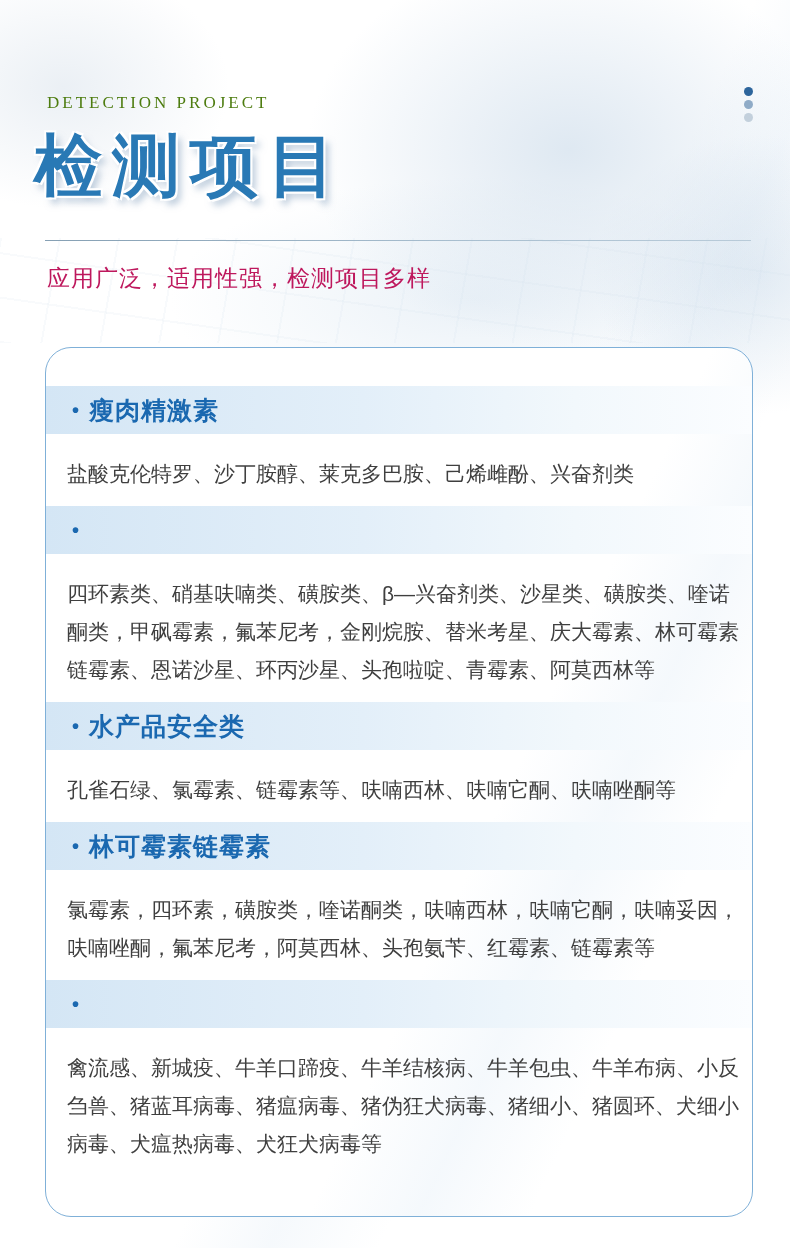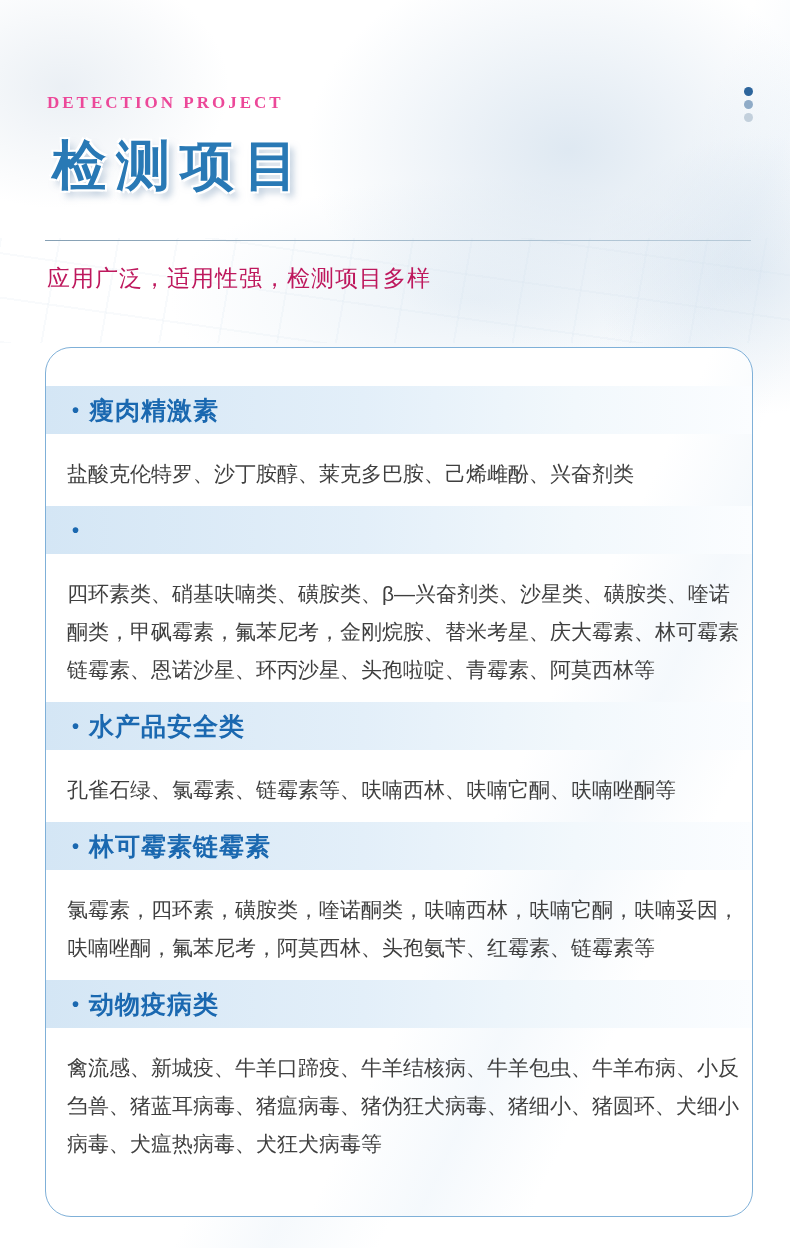--- a/index.html
+++ b/index.html
@@ -33,29 +33,28 @@
       repeating-linear-gradient(8deg, rgba(205,220,233,0.25) 0 2px, rgba(255,255,255,0) 2px 44px);
     opacity: 0.5;
     pointer-events: none;
   }
   .eyebrow {
     position: absolute;
     left: 47px; top: 93px;
     font-family: "Liberation Serif", serif;
     font-size: 17px;
     letter-spacing: 3px;
-    color: #ec4899;
-    font-weight: bold;
+    color: #4d7c0f;
   }
   .title {
     position: absolute;
-    left: 52px; top: 122px;
+    left: 34px; top: 122px;
     font-family: "DejaVu Serif", "Liberation Serif", serif;
     font-weight: bold;
-    font-size: 54px;
+    font-size: 68px;
     line-height: 86px;
     letter-spacing: 10px;
     color: #2979b5;
     text-shadow:
       2px 2px 0 #ffffff, -2px -2px 0 #ffffff,
       2px -2px 0 #ffffff, -2px 2px 0 #ffffff,
       5px 6px 7px rgba(125,155,185,0.55);
   }
   .divider {
     position: absolute;
@@ -159,18 +158,17 @@
     <p class="section-body">孔雀石绿、氯霉素、链霉素等、呋喃西林、呋喃它酮、呋喃唑酮等</p>
 
     <div class="band">
       <span class="bullet">•</span>
       <span class="band-label">林可霉素链霉素</span>
     </div>
     <p class="section-body">氯霉素，四环素，磺胺类，喹诺酮类，呋喃西林，呋喃它酮，呋喃妥因，呋喃唑酮，氟苯尼考，阿莫西林、头孢氨苄、红霉素、链霉素等</p>
 
     <div class="band">
       <span class="bullet">•</span>
-      <span class="band-label">动物疫病类</span>
     </div>
     <p class="section-body last">禽流感、新城疫、牛羊口蹄疫、牛羊结核病、牛羊包虫、牛羊布病、小反刍兽、猪蓝耳病毒、猪瘟病毒、猪伪狂犬病毒、猪细小、猪圆环、犬细小病毒、犬瘟热病毒、犬狂犬病毒等</p>
 
   </section>
 </div>
 
 </body></html>

